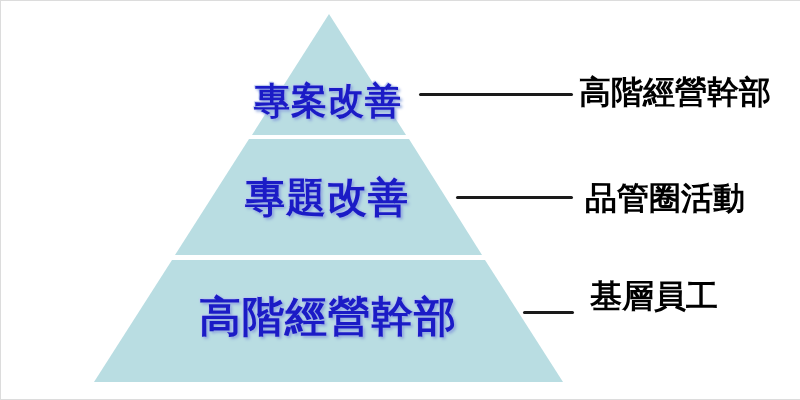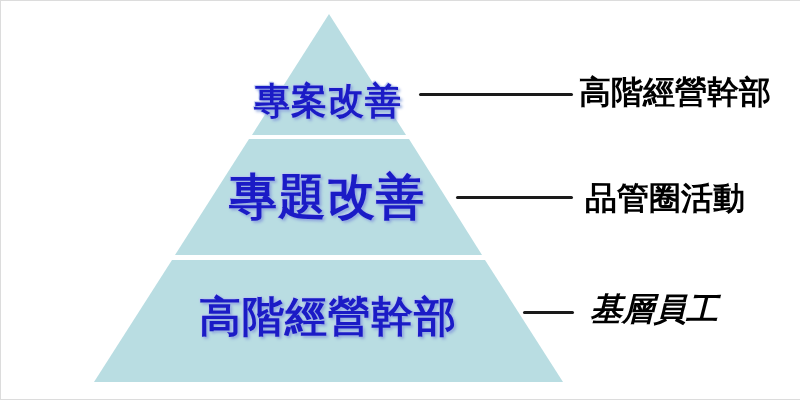--- a/index.html
+++ b/index.html
@@ -27,42 +27,42 @@
   .tier-label {
     position: absolute;
     transform: translate(-50%, -50%);
     color: #1b1bc6;
     font-weight: 700;
     white-space: nowrap;
     letter-spacing: 1px;
     text-shadow: 0 0 2px #a3b6e8, 2px 2px 3px #8ea6dc, -1px -1px 1px #c6d2f0;
   }
   .tier-label.t1 { left: 327px; top: 100px; font-size: 36px; }
-  .tier-label.t2 { left: 326px; top: 196px; font-size: 48px; }
+  .tier-label.t2 { left: 326px; top: 196px; font-size: 40px; }
   .tier-label.t3 { left: 327px; top: 316px; font-size: 42px; }
   .connector {
     position: absolute;
     height: 3px;
     background: #1a1a1a;
     border-radius: 2px;
   }
   .connector.c1 { left: 418px; top: 92px;  width: 154px; }
   .connector.c2 { left: 455px; top: 195px; width: 117px; }
   .connector.c3 { left: 522px; top: 310px; width: 51px;  }
   .audience {
     position: absolute;
     transform: translateY(-50%);
     color: #000000;
     font-weight: 700;
     font-size: 32px;
     white-space: nowrap;
   }
   .audience.a1 { left: 578px; top: 92px; }
   .audience.a2 { left: 584px; top: 198px; }
-  .audience.a3 { left: 589px; top: 309px; font-style: italic; }
+  .audience.a3 { left: 589px; top: 296px; }
 </style>
 </head>
 <body>
 
 <div class="stage">
 
   <svg class="pyramid-svg" viewBox="0 0 800 400">
     <polygon points="328,13 405,134 251,134" fill="#b9dde2"></polygon>
     <polygon points="248,138 408,138 481,254 174,254" fill="#b9dde2"></polygon>
     <polygon points="171,259 484,259 562,381 93,381" fill="#b9dde2"></polygon>

